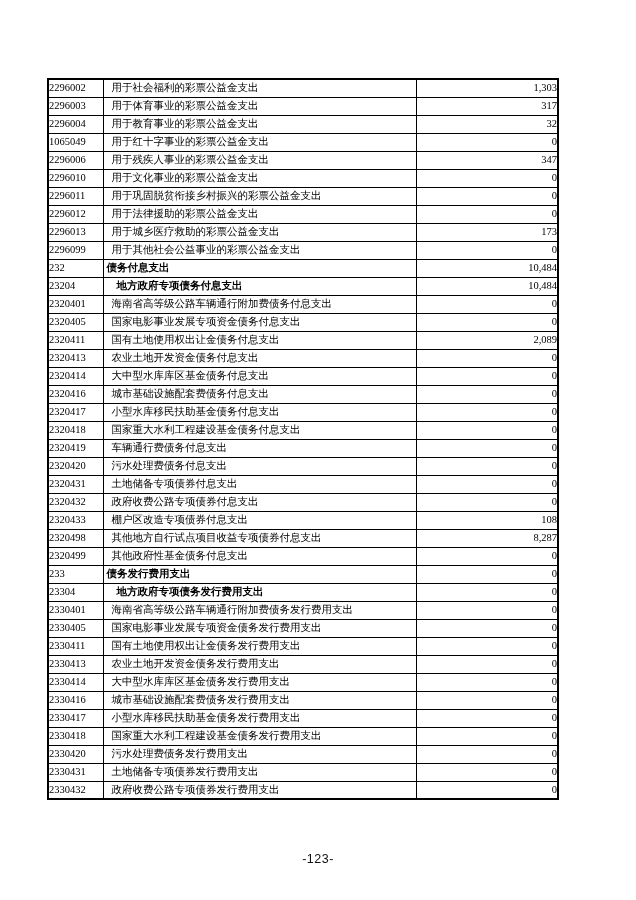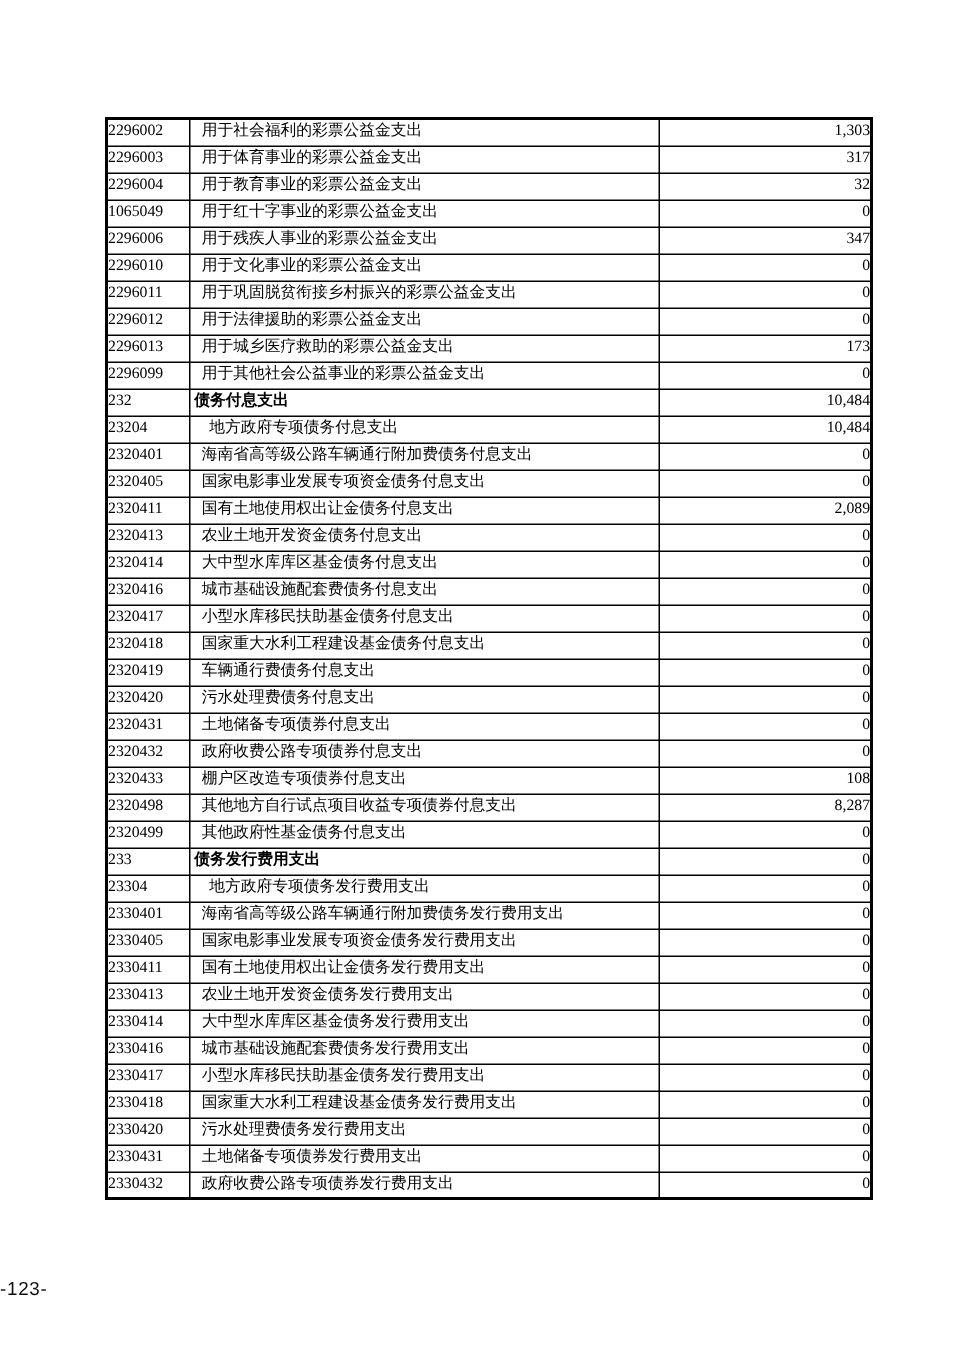--- a/index.html
+++ b/index.html
@@ -9,21 +9,21 @@
     width: 636px;
     height: 900px;
     margin: 0 auto;
     background: #ffffff;
     font-family: "Liberation Serif", "DejaVu Serif", serif;
     color: #000000;
     overflow: hidden;
   }
   .table-wrap {
     position: absolute;
-    left: 70px;
+    left: 47px;
     top: 78px;
     width: 510px;
   }
   table.budget {
     width: 100%;
     border-collapse: collapse;
     table-layout: fixed;
     border: 2px solid #000;
   }
   col.c-code  { width: 55px; }
@@ -36,28 +36,28 @@
     line-height: 16px;
     vertical-align: middle;
     white-space: nowrap;
     overflow: hidden;
     padding: 0;
   }
   td.code  { padding-left: 2px; font-family: "Liberation Serif", "DejaVu Serif", serif; }
   td.desc  { padding-left: 3px; }
   td.value { text-align: right; padding-right: 2px; }
   tr.lvl0 td.desc { padding-left: 3px;  font-weight: bold; }
-  tr.lvl1 td.desc { padding-left: 13px; font-weight: normal; }
+  tr.lvl1 td.desc { padding-left: 13px; font-weight: bold; }
   tr.lvl2 td.desc { padding-left: 8px; font-weight: normal; }
   .footer {
     position: absolute;
     left: 0;
     top: 852px;
     width: 100%;
-    text-align: left;
+    text-align: center;
     font-family: "Liberation Sans", "DejaVu Sans", sans-serif;
     font-size: 12.5px;
     letter-spacing: 0.5px;
     color: #111;
   }
 </style>
 </head>
 <body>
 
 <div class="page">

